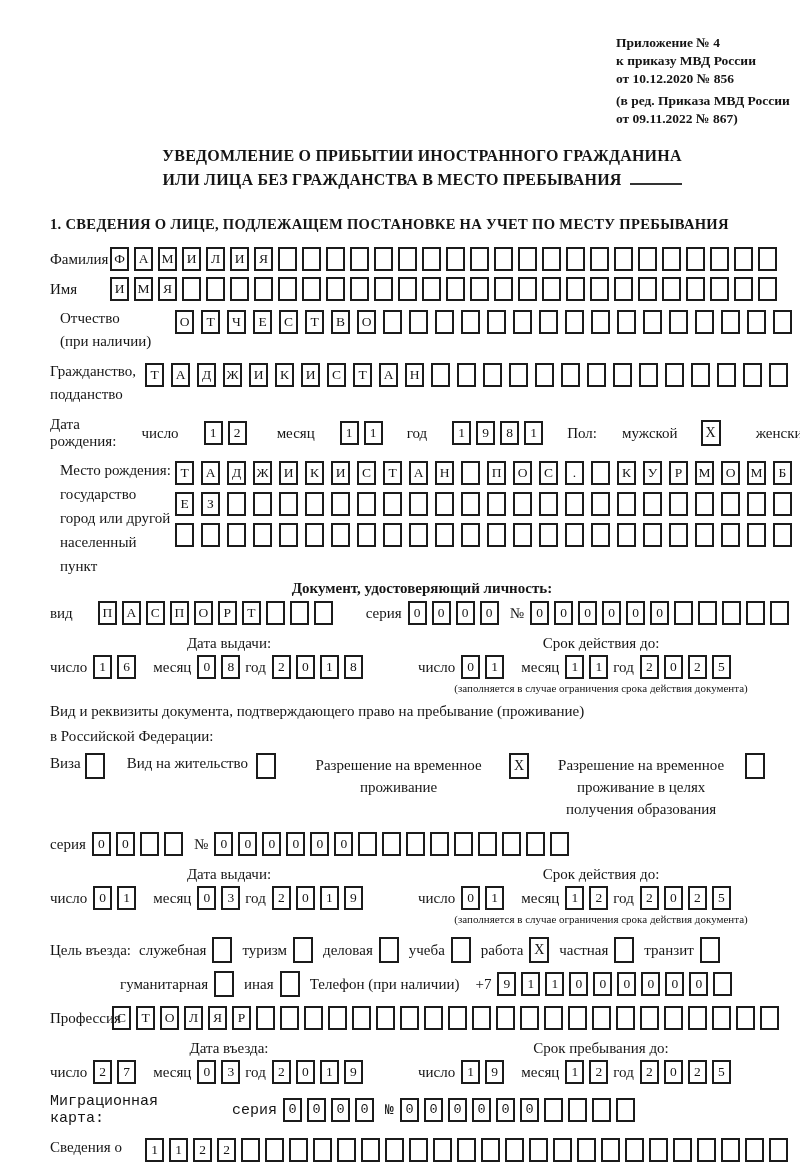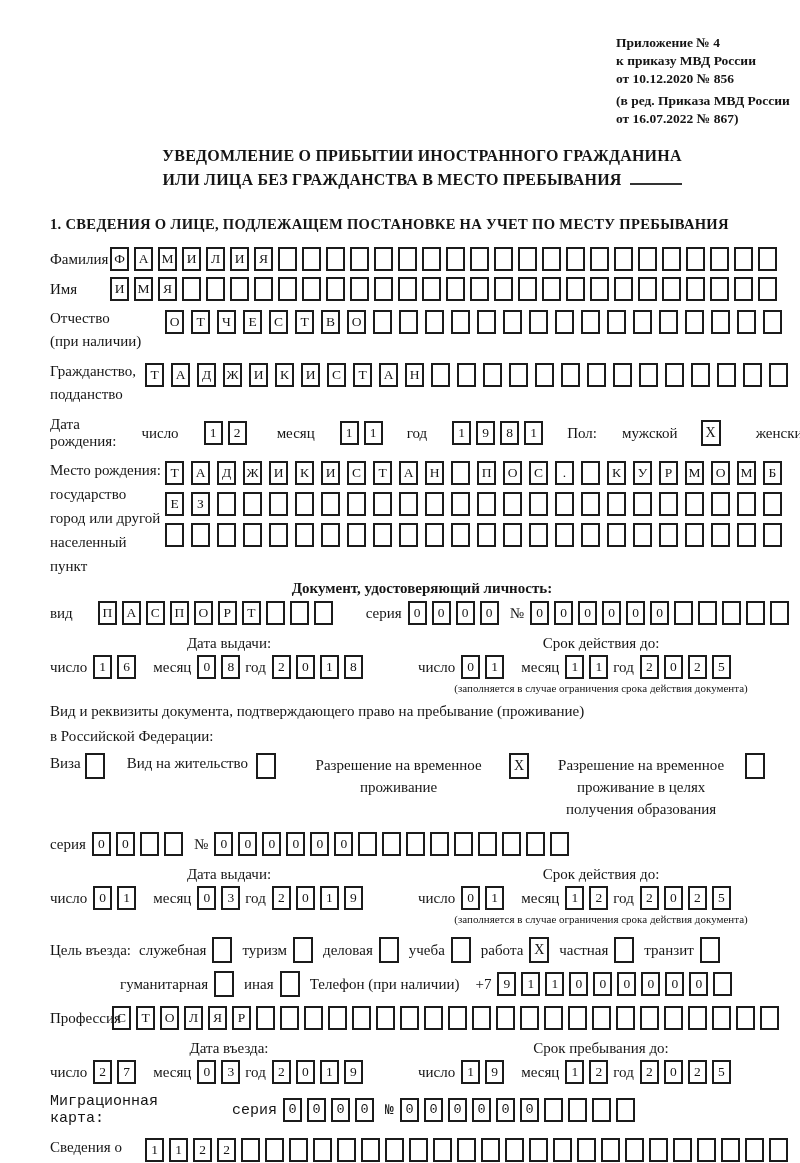--- a/index.html
+++ b/index.html
@@ -13,21 +13,21 @@
 
   .title{text-align:center;font-weight:bold;font-size:16px;line-height:1.5;margin-top:16px;letter-spacing:.2px;}
   .blank{display:inline-block;width:52px;height:14px;border-bottom:2px solid #333;margin-left:8px;}
 
   .sec-title{font-weight:bold;font-size:14.6px;margin-top:24px;letter-spacing:.3px;}
 
   .row{display:flex;align-items:flex-start;margin-top:6px;}
   .lbl{flex:0 0 auto;padding-top:4px;}
   .w60{width:60px;} .w115{width:115px;}
   .lblcol{flex:0 0 auto;line-height:1.55;}
-  .lblcol.w115{width:115px;} .lblcol.w95{width:95px;}
+  .lblcol.w115{width:115px;margin-left:10px;} .lblcol.w95{width:95px;}
 
   .boxes{display:inline-flex;flex-wrap:nowrap;}
   .cbox{flex:0 0 auto;display:inline-block;width:15px;height:20px;border:2px solid #1b1b1b;
         margin-right:5px;text-align:center;font-size:13.5px;line-height:20px;}
   .wide .cbox{margin-right:7px;}
   .stack{display:flex;flex-direction:column;}
   .stack .boxes{margin-bottom:7px;}
 
   .cbx{display:inline-block;width:16px;height:22px;border:2px solid #1b1b1b;text-align:center;
        line-height:22px;font-size:14px;flex:0 0 auto;}
@@ -64,21 +64,21 @@
 </head>
 <body>
 
 <div class="page">
 
   <div class="annex">
     <div>Приложение № 4</div>
     <div>к приказу МВД России</div>
     <div>от 10.12.2020 № 856</div>
     <div class="a2">(в ред. Приказа МВД России</div>
-    <div>от 16.07.2022 № 867)</div>
+    <div>от 09.11.2022 № 867)</div>
   </div>
 
 
   <div class="title">
     <div>УВЕДОМЛЕНИЕ О ПРИБЫТИИ ИНОСТРАННОГО ГРАЖДАНИНА</div>
     <div><span>ИЛИ ЛИЦА БЕЗ ГРАЖДАНСТВА В МЕСТО ПРЕБЫВАНИЯ</span><span class="blank"></span></div>
   </div>
 
   <div class="sec-title">1. СВЕДЕНИЯ О ЛИЦЕ, ПОДЛЕЖАЩЕМ ПОСТАНОВКЕ НА УЧЕТ ПО МЕСТУ ПРЕБЫВАНИЯ</div>
 

